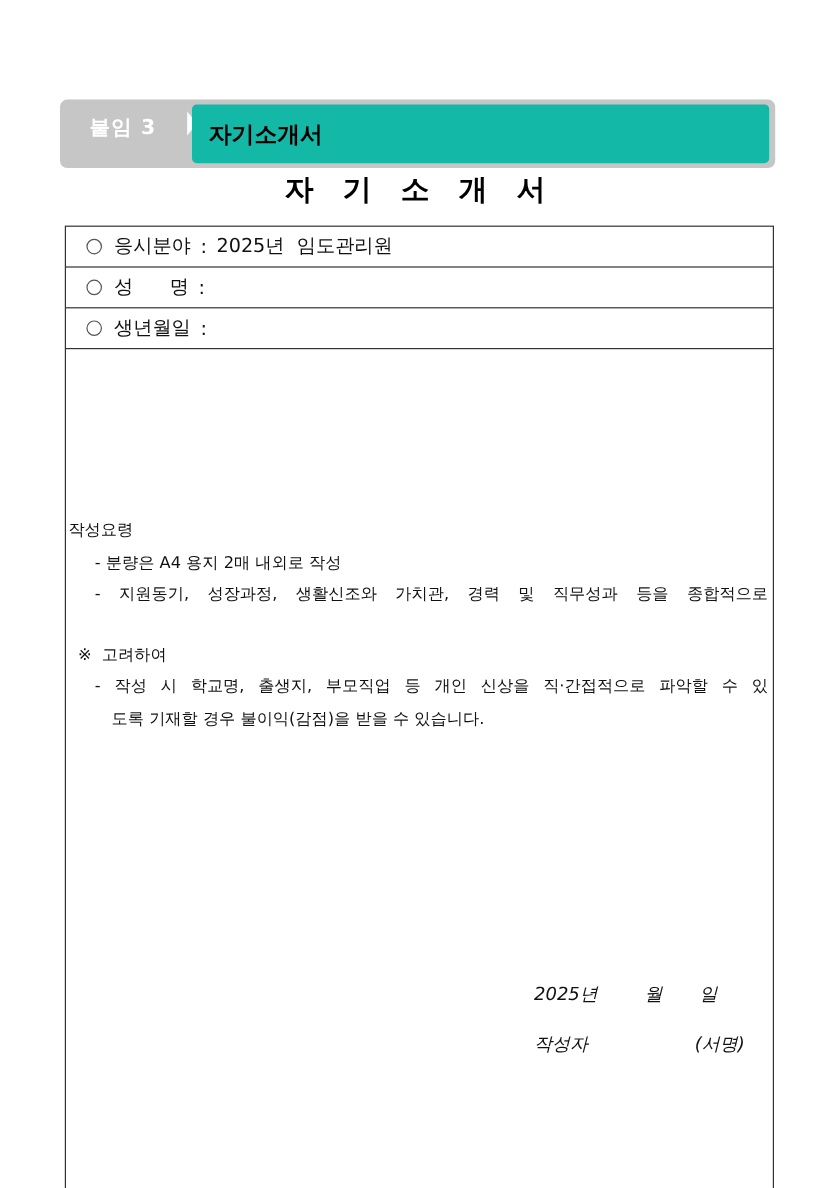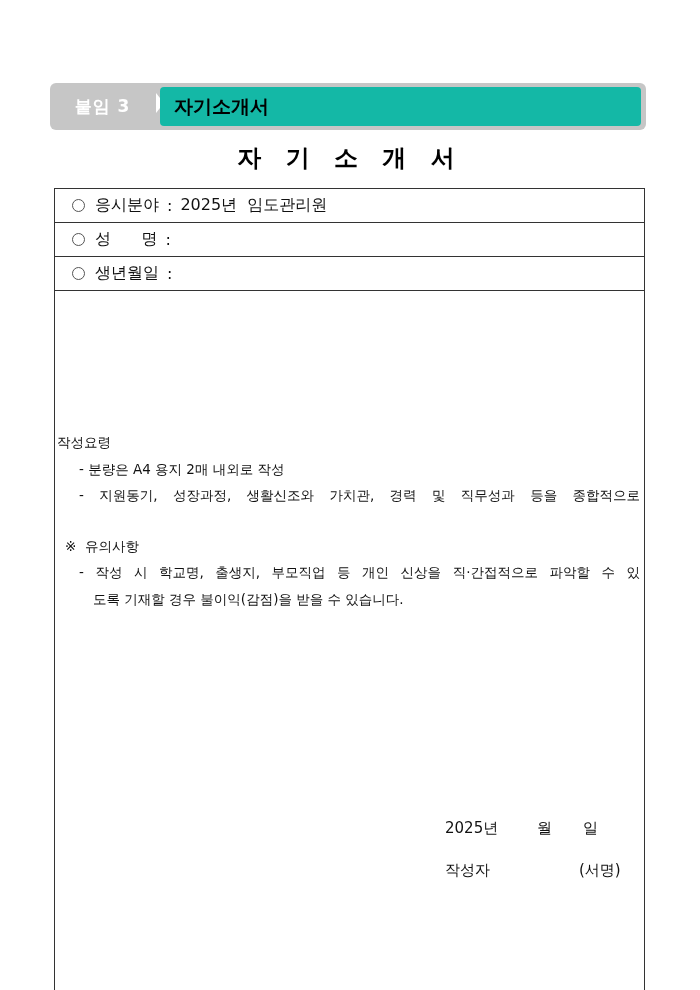--- a/index.html
+++ b/index.html
@@ -2,21 +2,21 @@
 <html><head>
 <meta charset="utf-8">
 <style>
   html, body { margin: 0; padding: 0; }
   body {
     width: 700px; height: 990px; background: #ffffff; position: relative;
     font-family: "DejaVu Sans", "Liberation Sans", sans-serif; color: #111;
     overflow: hidden;
   }
   .banner {
-    position: absolute; left: 50px; top: 83px; width: 596px; height: 47px;
+    position: absolute; left: 50px; top: 83px; width: 596px; height: 57px;
     background: #c6c6c6; border-radius: 6px;
   }
   .banner-tag {
     position: absolute; left: 0; top: 0; width: 105px; height: 47px;
     display: flex; align-items: center; justify-content: center;
     color: #ffffff; font-weight: bold; font-size: 17px; letter-spacing: 1px;
   }
   .banner-inner {
     position: absolute; left: 110px; top: 4px; right: 5px; bottom: 4px;
     background: #14b8a6; border-radius: 4px;
@@ -49,21 +49,21 @@
   .row .colon { margin-right: 8px; }
   .guide {
     position: absolute; left: 2px; top: 240px; right: 4px;
     font-size: 13.5px; line-height: 26.5px; color: #111;
   }
   .guide .indent { padding-left: 22px; }
   .guide .indent2 { padding-left: 36px; }
   .justify { text-align: justify; text-align-last: justify; }
   .notice-head { margin-top: 24px; padding-left: 8px; }
   .sign {
-    position: absolute; left: 390px; top: 618px; font-size: 15px; color: #111;
+    position: absolute; left: 390px; top: 618px; font-size: 15px; color: #111; font-style: italic;
   }
   .sign-row { display: flex; height: 42px; align-items: center; }
   .sign .c1 { width: 92px; }
   .sign .c2 { width: 46px; }
 </style>
 </head>
 <body>
 
 <div class="banner">
   <div class="banner-tag">붙임 3</div>
@@ -91,21 +91,21 @@
     <span class="label">생년월일</span>
     <span class="colon">:</span>
     <span></span>
   </div>
 
   <div class="guide">
     <div>작성요령</div>
     <div class="indent">- 분량은 A4 용지 2매 내외로 작성</div>
     <div class="indent justify">- 지원동기, 성장과정, 생활신조와 가치관, 경력 및 직무성과 등을 종합적으로</div>
 
-    <div class="notice-head" style="white-space:pre;">※  유의사항</div>
+    <div class="notice-head" style="white-space:pre;">※  고려하여</div>
     <div class="indent justify">- 작성 시 학교명, 출생지, 부모직업 등 개인 신상을 직·간접적으로 파악할 수 있</div>
     <div class="indent2">도록 기재할 경우 불이익(감점)을 받을 수 있습니다.</div>
   </div>
 
   <div class="sign">
     <div class="sign-row">
       <span class="c1">2025년</span>
       <span class="c2">월</span>
       <span>일</span>
     </div>

